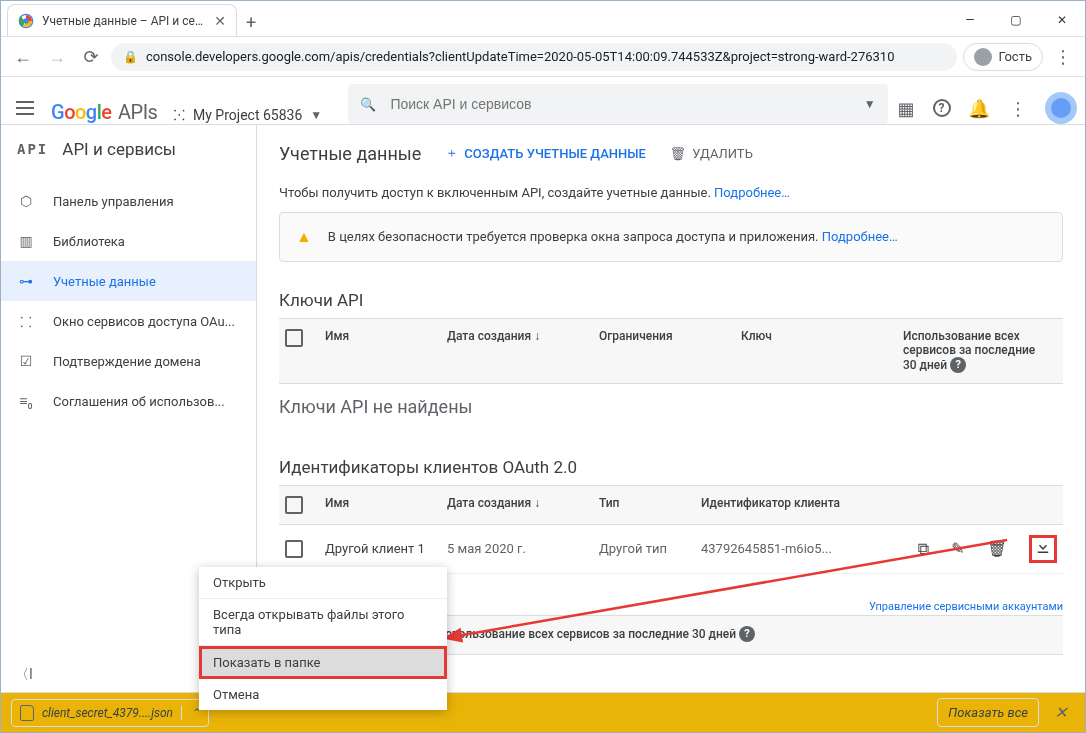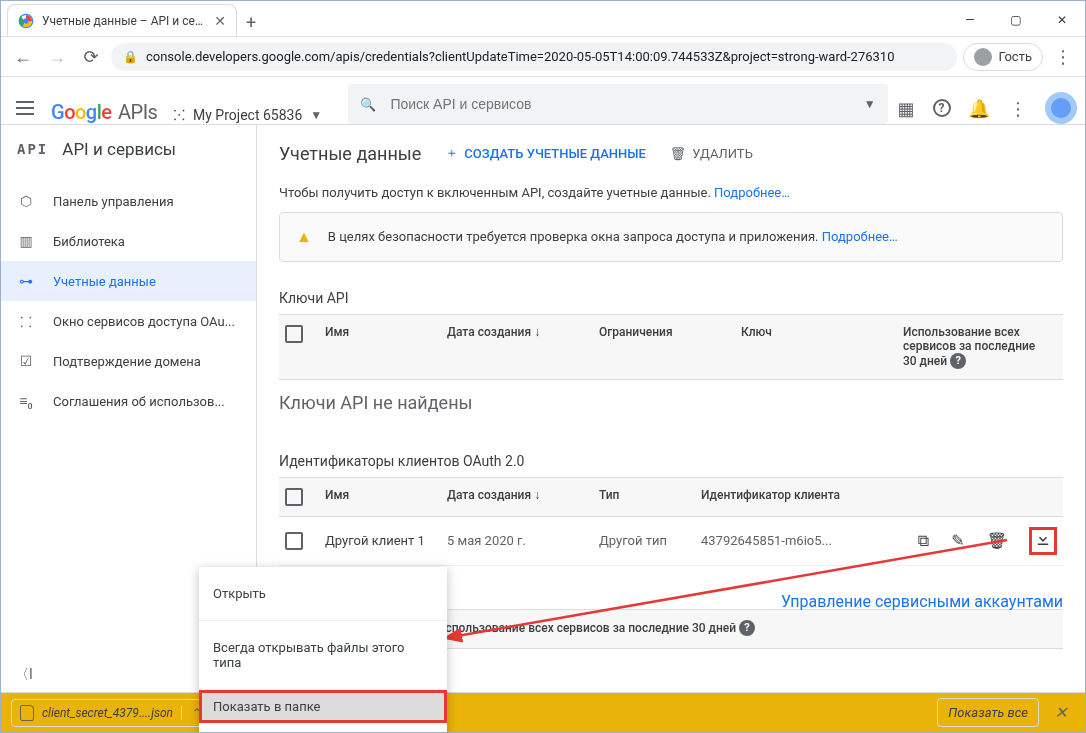--- a/index.html
+++ b/index.html
@@ -60,39 +60,39 @@
   .main-title{font-size:18px;}
   .btn-blue{color:var(--blue);font-weight:500;display:flex;align-items:center;gap:6px;font-size:13px;}
   .btn-grey{color:#5f6368;display:flex;align-items:center;gap:6px;font-size:13px;}
   .info{font-size:13px;color:var(--text);margin:4px 0 12px;}
   .info a{color:var(--blue);text-decoration:none;}
   .warnbox{background:#fafafa;border:1px solid var(--border);border-radius:4px;padding:14px 16px;display:flex;gap:16px;align-items:flex-start;}
   .warnbox .tri{color:#f9ab00;font-size:16px;}
   .warnbox .msg{font-size:13px;line-height:1.5;}
   .warnbox .msg a{color:var(--blue);text-decoration:none;}
   .warnbox button{margin-top:10px;border:1px solid var(--border);background:#fff;color:var(--blue);font-weight:500;padding:8px 14px;border-radius:4px;font-size:13px;}
-  h3.section{font-size:14px;font-weight:400;margin:28px 0 8px;}
+  h3.section{font-size:17px;font-weight:400;margin:28px 0 8px;}
   .thead{display:flex;align-items:flex-start;background:#f7f7f7;border-top:1px solid var(--border);border-bottom:1px solid var(--border);padding:10px 6px;gap:12px;font-size:12px;font-weight:500;color:var(--text);}
   .thead .col,.trow .col{padding-right:10px;}
   .trow{display:flex;align-items:center;padding:10px 6px;gap:12px;font-size:13px;border-bottom:1px solid #f0f0f0;}
   .cb{width:18px;height:18px;border:2px solid #5f6368;border-radius:2px;flex-shrink:0;}
   .empty{color:#5f6368;font-size:18px;padding:12px 0;}
   .help{display:inline-flex;align-items:center;justify-content:center;width:16px;height:16px;border-radius:50%;background:#5f6368;color:#fff;font-size:11px;font-weight:700;}
   .row-actions{margin-left:auto;display:flex;gap:22px;align-items:center;color:#3c4043;}
   .row-actions .ic{font-size:16px;}
   .download-hl{border:3px solid #e53935;padding:0 2px;}
-  .manage{display:flex;justify-content:flex-end;font-size:16px;margin-top:26px;}
+  .manage{display:flex;justify-content:flex-end;font-size:11px;margin-top:26px;}
   .manage a{color:var(--blue);text-decoration:none;}
   
   .w-cb{width:28px;flex-shrink:0;} .w-name{width:110px;flex-shrink:0;} .w-date{width:140px;flex-shrink:0;}
   .w-type{width:90px;flex-shrink:0;} .w-id{width:190px;flex-shrink:0;} .w-restr{width:130px;flex-shrink:0;}
   .w-key{width:150px;flex-shrink:0;} .w-usage{flex:1;}
   
   .ctxmenu{position:absolute;width:248px;background:#fff;box-shadow:0 2px 10px rgba(0,0,0,0.25);font-size:13px;z-index:30;}
-  .ctxmenu .item{padding:19px 14px;border-bottom:1px solid #eee;}
+  .ctxmenu .item{padding:8px 14px;border-bottom:1px solid #eee;}
   .ctxmenu .item:last-child{border-bottom:none;}
   .ctxmenu .item.hl{background:#dcdcdc;border:3px solid #e53935;padding:6px 11px;}
   
   .dlbar{height:40px;border-top:1px solid var(--border);display:flex;align-items:center;padding:0 10px;gap:8px;background:#eab308;font-style:italic;}
   .chip{border:1px solid var(--border);border-radius:4px;height:28px;display:flex;align-items:center;padding:0 8px;gap:8px;font-size:12px;}
   .chip .chev{border-left:1px solid var(--border);padding-left:8px;color:#5f6368;}
   .dlbar .showall{margin-left:auto;border:1px solid var(--border);padding:6px 10px;border-radius:4px;font-size:13px;}
   .dlbar .xclose{width:28px;text-align:center;color:#5f6368;font-size:16px;}
   
   .arrow-svg{position:absolute;left:0;top:0;pointer-events:none;z-index:25;}

